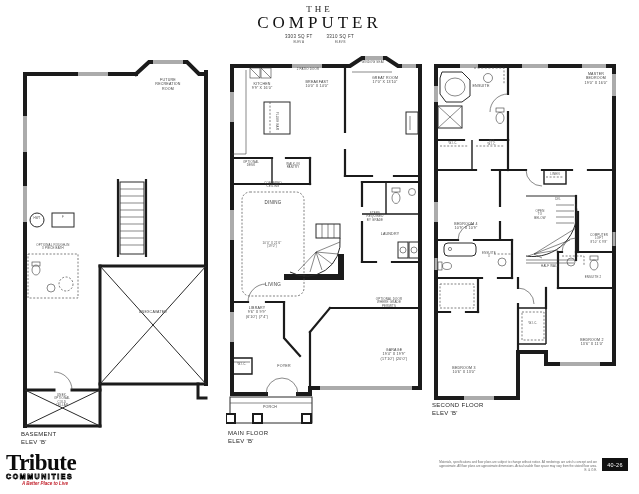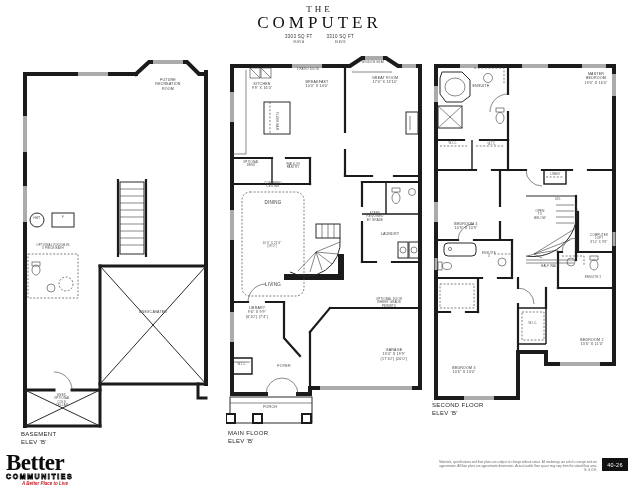--- a/index.html
+++ b/index.html
@@ -368,21 +368,21 @@
 13'6" X 11'0"</div>
     <div class="lbl sm" style="left:8px;top:310px;width:52px;">BEDROOM 3
 10'6" X 13'0"</div>
     <div class="floor-lbl" style="position:absolute;left:2px;top:346px;">
       <div>SECOND FLOOR</div>
       <div>ELEV 'B'</div>
     </div>
   </div>
 
   <div class="logo">
-    <div class="logo-main">Better</div>
+    <div class="logo-main">Tribute</div>
     <div class="logo-sub">COMMUNITIES</div>
     <div class="logo-tag">A Better Place to Live</div>
   </div>
 
   <div class="disclaimer"><span>Materials, specifications and floor plans are subject to change without notice. All renderings are artist's concept and are approximate.</span> <span>All floor plans are approximate dimensions. Actual usable floor space may vary from the stated floor area. E. &amp; O.E.</span></div>
 
   <div class="pagebadge">
     <span>40-26</span>
   </div>
 

